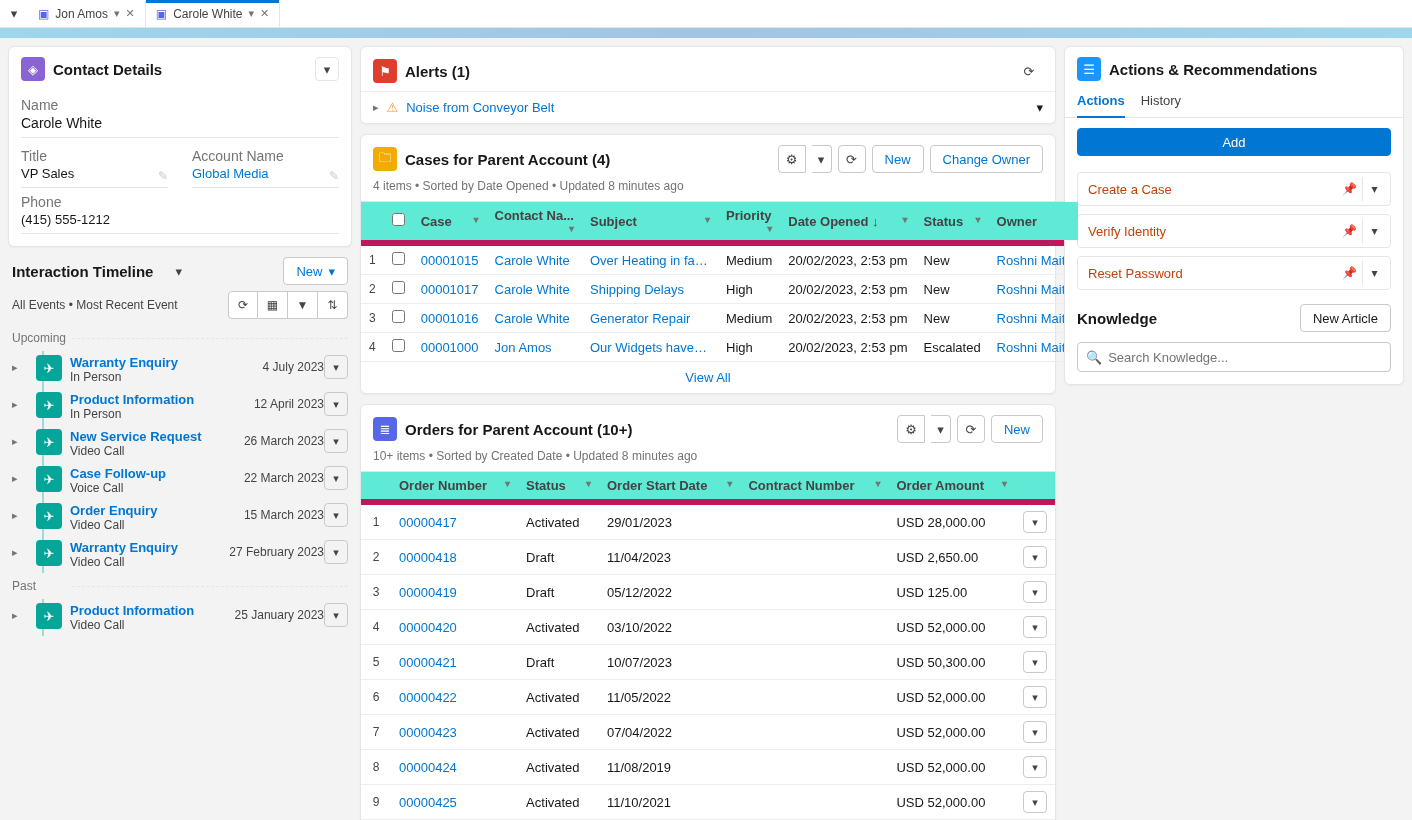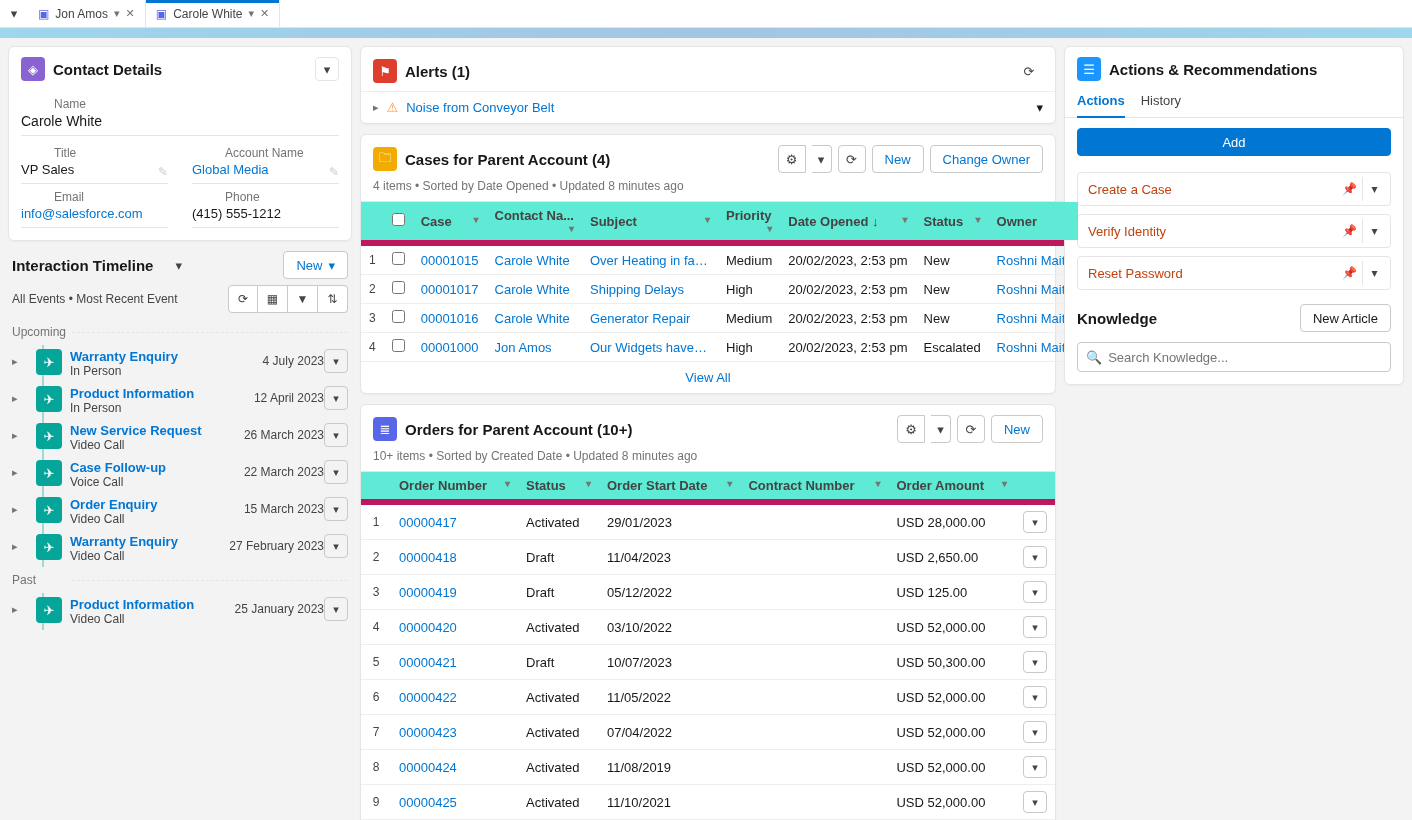--- a/index.html
+++ b/index.html
@@ -26,21 +26,21 @@
 .card { background:#fff; border:1px solid #e5e5e5; border-radius:6px; box-shadow:0 1px 2px rgba(0,0,0,.04); }
 
 
 .cd-head { display:flex; align-items:center; padding:10px 12px; gap:8px; }
 .cd-head .badge { width:24px; height:24px; border-radius:4px; background:#8a63d2; display:flex; align-items:center; justify-content:center; color:#fff; font-size:13px; }
 .cd-head h2 { font-size:15px; font-weight:700; flex:1; }
 .cd-head .more { width:24px; height:24px; border:1px solid #e5e5e5; border-radius:4px; display:flex; align-items:center; justify-content:center; cursor:pointer; color:#444; }
 .cd-body { padding:0 12px 12px; }
 .cd-row { display:flex; gap:24px; }
 .cd-field { flex:1; padding:6px 0; border-bottom:0; position:relative; }
-.cd-field .lbl { font-size:12px; color:#747474;margin-left:33px; }
+.cd-field .lbl { font-size:14px; color:#747474; }
 .cd-field .val { font-size:13px; color:#181818; padding-top:2px; }
 .cd-field .edit { position:absolute; right:0; bottom:4px; color:#c9c9c9; font-size:12px; cursor:pointer; }
 .cd-field.span2 { border-bottom:1px solid #e5e5e5; }
 .cd-field.half { border-bottom:1px solid #e5e5e5; }
 .cd-name-full { margin-bottom:4px; }
 .cd-name-full .val { font-size:14px; }
 
 
 .it-head { display:flex; align-items:center; gap:22px; padding:0 0 6px 0; }
 .it-head h3 { font-size:15px; font-weight:700; }
@@ -162,24 +162,20 @@
             <div class="val">VP Sales</div>
             <span class="edit">✎</span>
           </div>
           <div class="cd-field half">
             <div class="lbl">Account Name</div>
             <div class="val"><a>Global Media</a></div>
             <span class="edit">✎</span>
           </div>
         </div>
         <div class="cd-row">
-          <div class="cd-field half">
-            <div class="lbl">Email</div>
-            <div class="val"><a>info@salesforce.com</a></div>
-          </div>
           <div class="cd-field half">
             <div class="lbl">Phone</div>
             <div class="val">(415) 555-1212</div>
           </div>
         </div>
       </div>
     </div>
 
     <div class="timeline-wrap">
       <div class="it-head">

